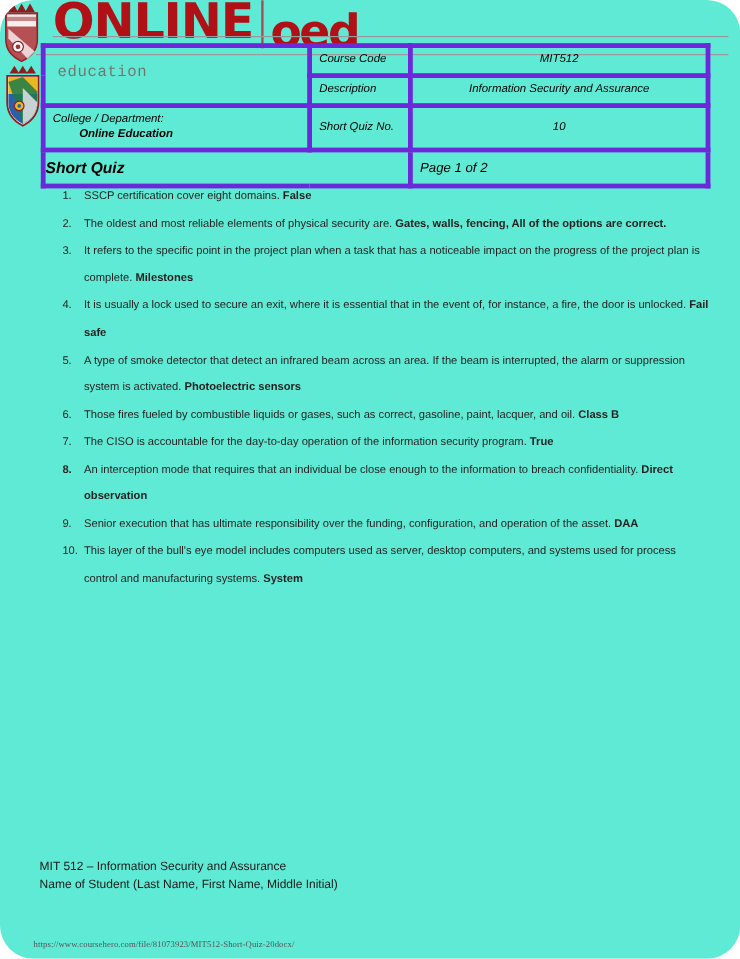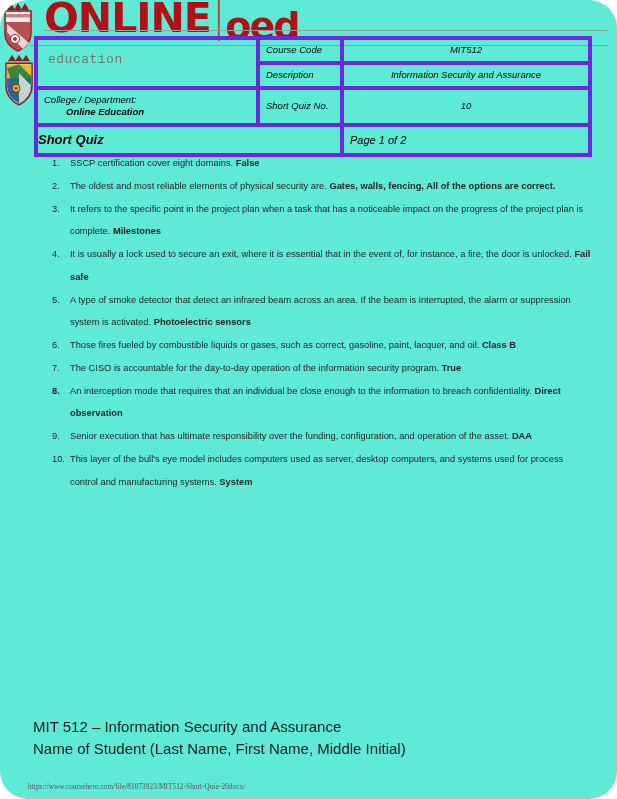--- a/index.html
+++ b/index.html
@@ -152,21 +152,21 @@
     flex: 1 1 auto;
   }
   .q-body b { font-weight: bold; }
 
   
   .doc-footer {
     position: absolute;
     left: 33px;
     top: 716px;
     width: 560px;
-    font-size: 15px;
+    font-size: 10px;
     line-height: 1.45;
     color: #1a1a1a;
   }
   .watermark {
     position: absolute;
     left: 29px;
     top: 757px;
     font-family: "Liberation Serif", serif;
     font-size: 7.6px;
     color: #4a4a4a;

